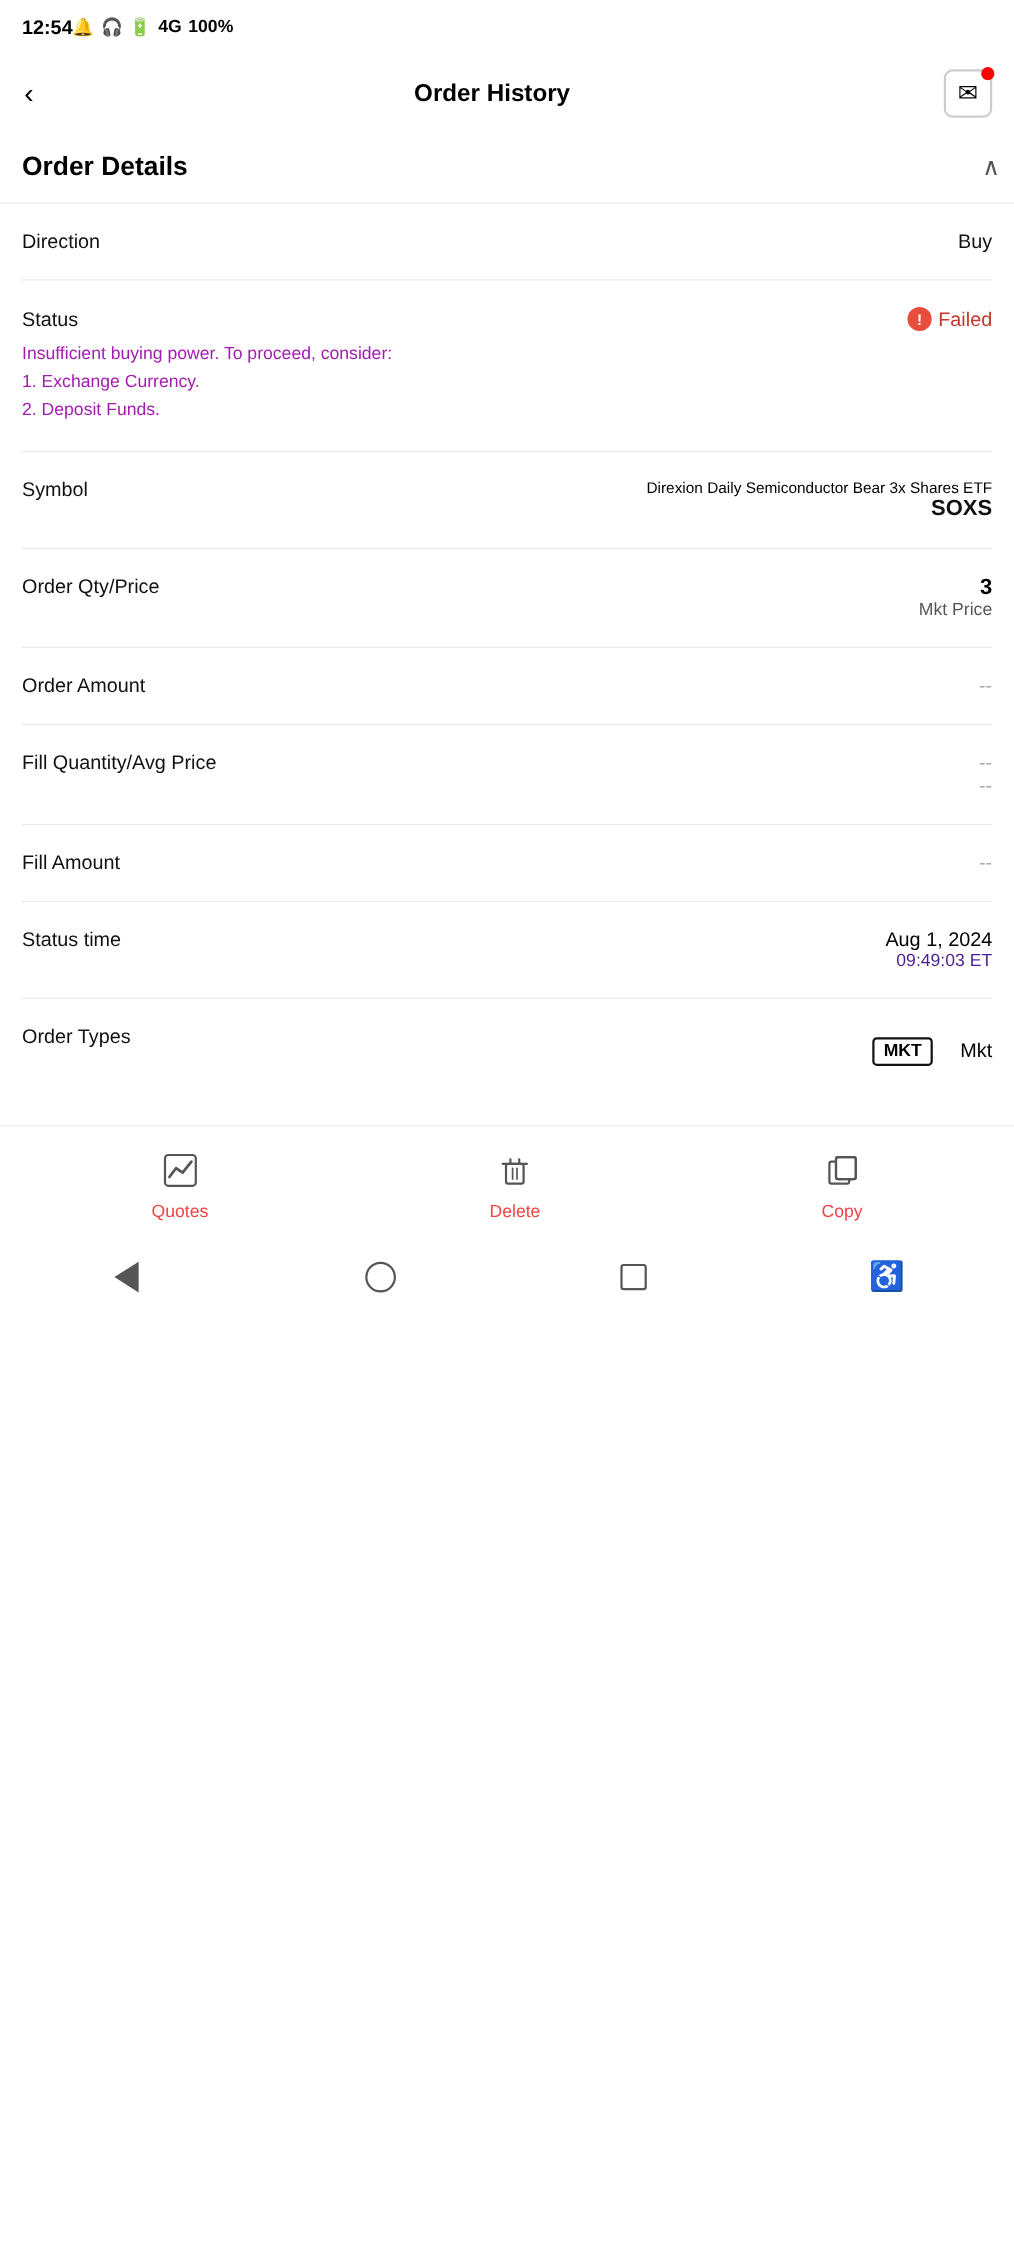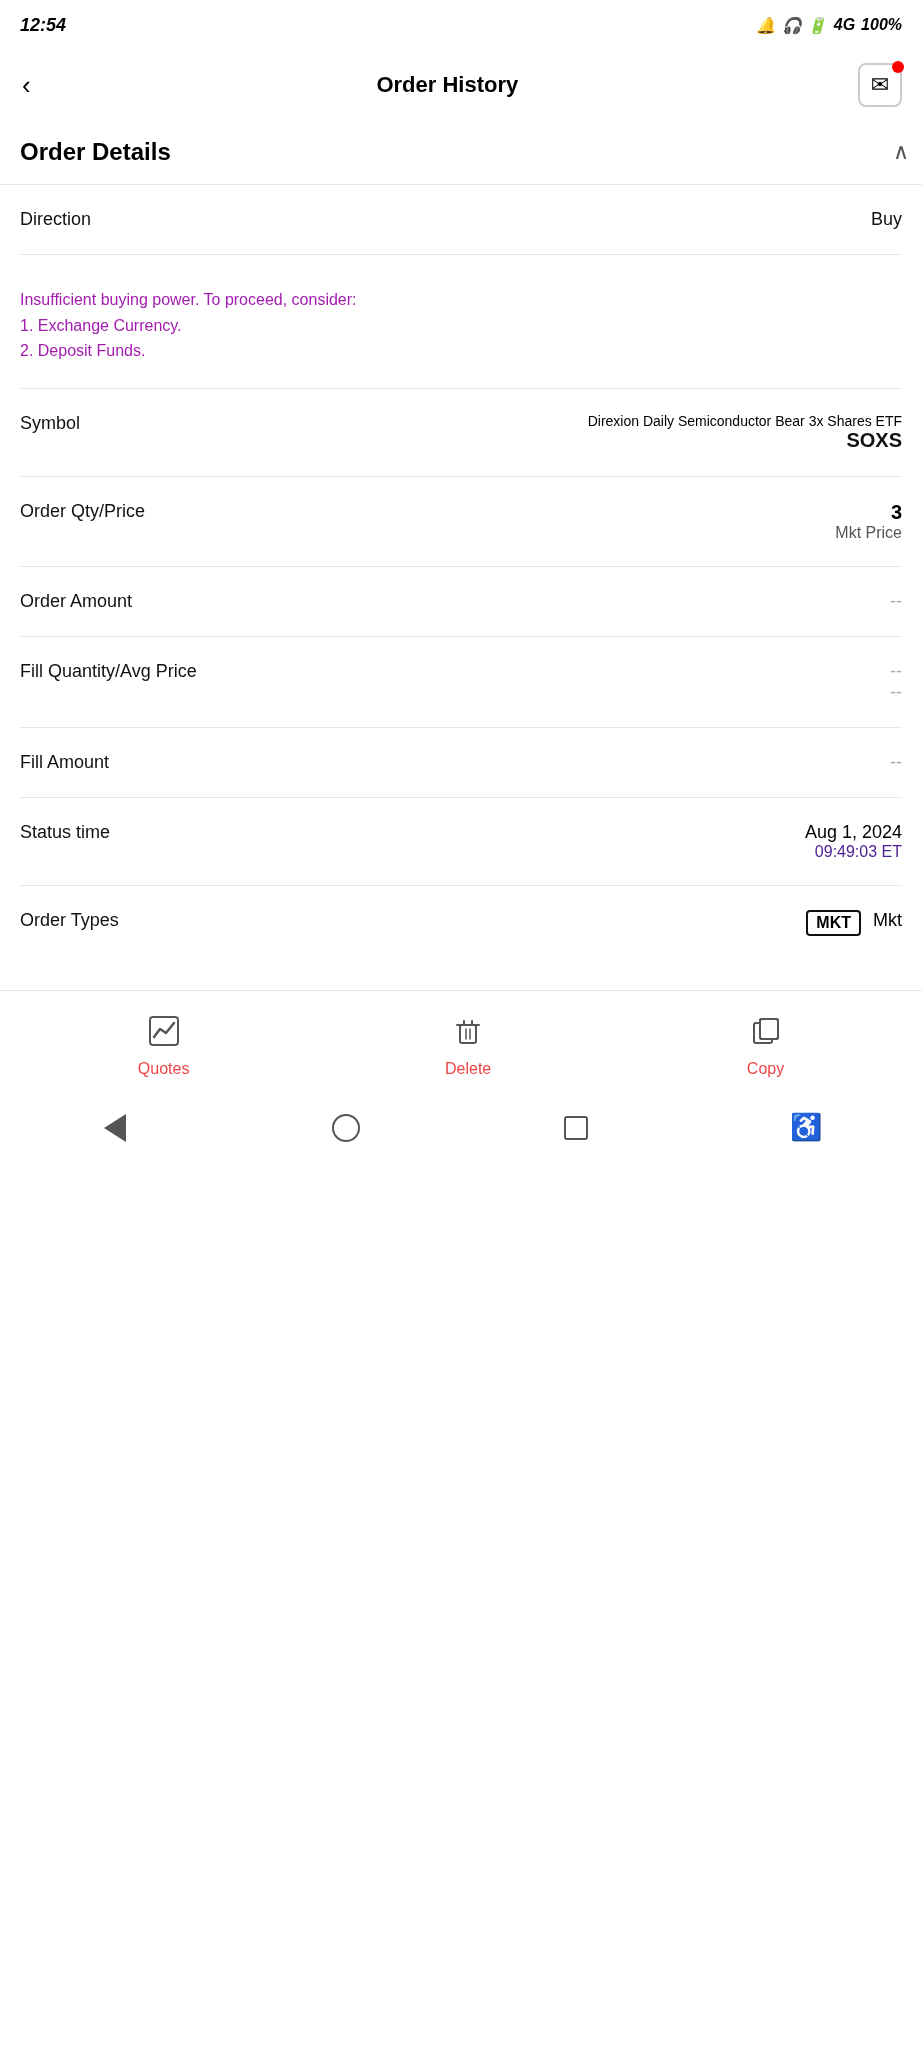--- a/index.html
+++ b/index.html
@@ -13,25 +13,23 @@
       min-height: 2049px;
       background: #ffffff;
       font-family: -apple-system, BlinkMacSystemFont, 'Segoe UI', sans-serif;
       color: #000000;
       position: relative;
     }
 
     
     .status-bar {
       display: flex;
-      justify-content: space-between;
       align-items: center;
       padding: 20px 20px;
       height: 50px;
-      font-style: italic;
     }
     .status-bar-left {
       font-size: 18px;
       font-weight: 600;
     }
     .status-bar-right {
       display: flex;
       align-items: center;
       gap: 6px;
       font-size: 16px;
@@ -200,21 +198,23 @@
       font-weight: 500;
     }
     .time-time {
       font-size: 16px;
       color: #4c1d95;
     }
 
     
     .order-type-value {
       display: flex;
-      gap: 12px;
+      align-items: center;
+      gap: 25px;
+      margin-top: 11px;
     }
     .mkt-badge {
       border: 2px solid #111;
       border-radius: 4px;
       padding: 2px 8px;
       font-size: 16px;
       font-weight: 700;
     }
     .mkt-text {
       font-size: 18px;
@@ -319,20 +319,27 @@
 </div>
 
 <div class="order-details">
 
   <div class="detail-row">
     <span class="detail-label">Direction</span>
     <span class="detail-value">Buy</span>
   </div>
 
   <div class="detail-row status-row">
+    <div class="status-row-top">
+      <span class="detail-label">Status</span>
+      <div class="status-failed">
+        <div class="status-failed-icon">!</div>
+        <span>Failed</span>
+      </div>
+    </div>
     <div class="status-message">
       Insufficient buying power. To proceed, consider:<br>
       1. Exchange Currency.<br>
       2. Deposit Funds.
     </div>
   </div>
 
   <div class="detail-row">
     <span class="detail-label">Symbol</span>
     <div class="symbol-value">

